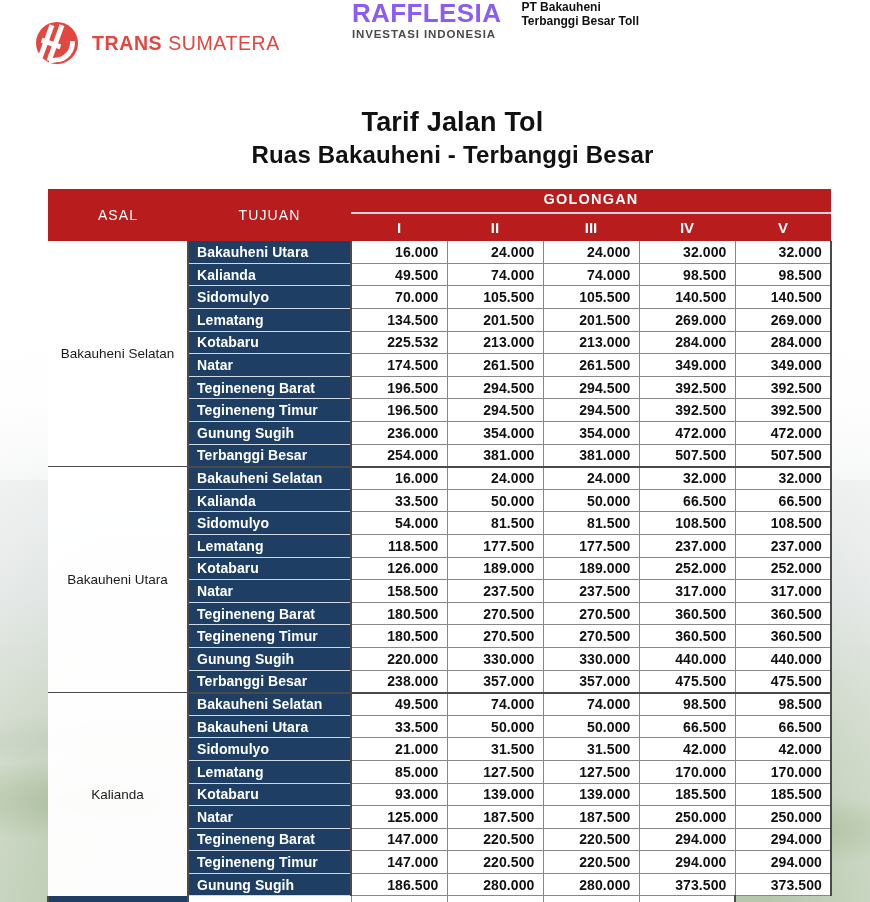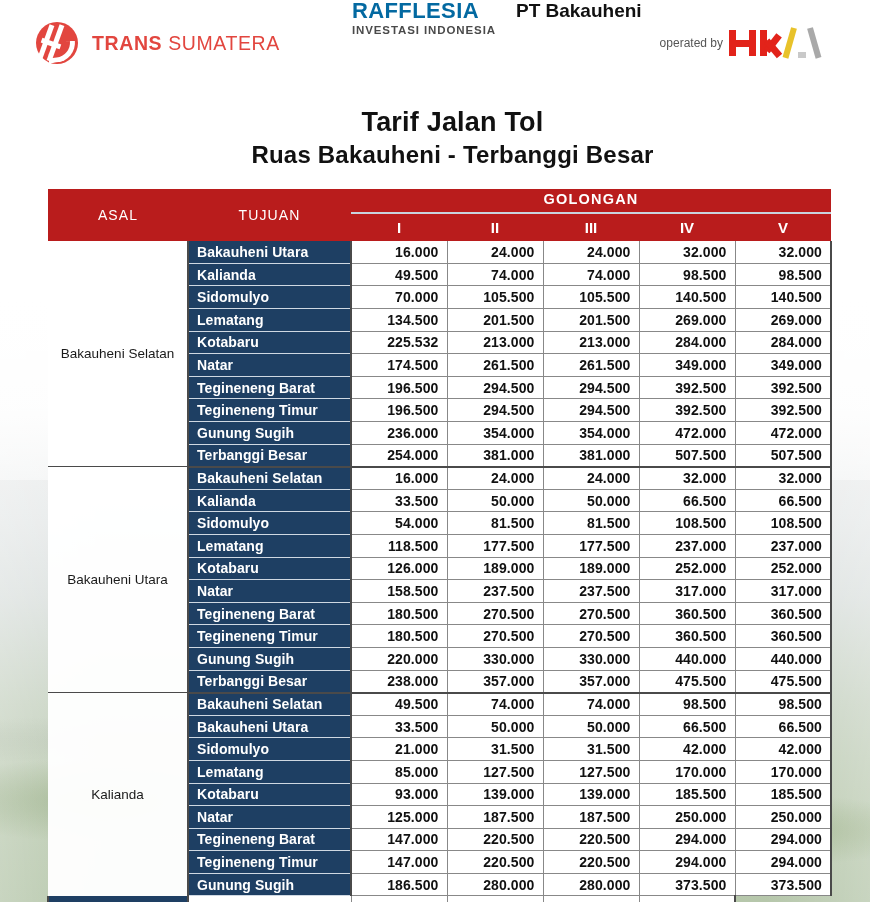--- a/index.html
+++ b/index.html
@@ -83,31 +83,31 @@
   }
   .ts-text { font-size: 19.5px; letter-spacing: .6px; color:#e2463f; white-space:nowrap; }
   .ts-text .b { font-weight: 700; }
   .ts-text .l { font-weight: 400; }
 
   .spacer-1 { width: 72px; }
 
   
   .raff { flex: 0 0 auto; line-height: 1; margin-right: 20px; }
   .raff .r1 {
-    font-size: 22px; font-weight: 700; color:#0369a1; letter-spacing: .4px;
+    font-size: 26px; font-weight: 700; color:#8b5cf6; letter-spacing: .4px;
     white-space: nowrap;
   }
   .raff .r2 {
     font-size: 11.5px; font-weight: 700; color:#4a4a4a; letter-spacing: .9px;
     margin-top: 3px; white-space: nowrap;
   }
 
   
   .pt-name {
-    font-size: 19px; font-weight: 700; color:#111; line-height: 1.2;
+    font-size: 12px; font-weight: 700; color:#111; line-height: 1.2;
     white-space: nowrap; margin-right: 18px;
   }
 
   
   .op-wrap { display:flex; align-items:center; flex:0 0 auto; }
   .op-by { font-size: 12px; color:#555; margin-right: 6px; white-space:nowrap; }
   .hka {
     position: relative; width: 96px; height: 34px; flex:0 0 auto;
   }
   .hka .h-stem { position:absolute; left:0;  top:4px;  width:7px;  height:26px; background:#e2231a; }
@@ -228,36 +228,23 @@
 
     <div class="spacer-1"></div>
 
     <div class="raff">
       <div class="r1">RAFFLESIA</div>
       <div class="r2">INVESTASI INDONESIA</div>
     </div>
 
     <div class="pt-name">
       <div>PT Bakauheni</div>
+      <div>Terbanggi Besar Toll</div>
     </div>
 
-    <div class="op-wrap">
-      <div class="op-by">operated by</div>
-      <div class="hka">
-        <div class="h-stem"></div>
-          <div class="h-stem2"></div>
-          <div class="h-bar"></div>
-        <div class="k-stem"></div>
-          <div class="k-up"></div>
-          <div class="k-dn"></div>
-        <div class="a-left"></div>
-          <div class="a-right"></div>
-          <div class="a-foot"></div>
-      </div>
-    </div>
   </div>
 
   <div class="title-block">
     <div class="title-l1">Tarif Jalan Tol</div>
     <div class="title-l2">Ruas Bakauheni - Terbanggi Besar</div>
   </div>
 
   <div class="table-wrap">
     <table class="tarif">
       <colgroup>

